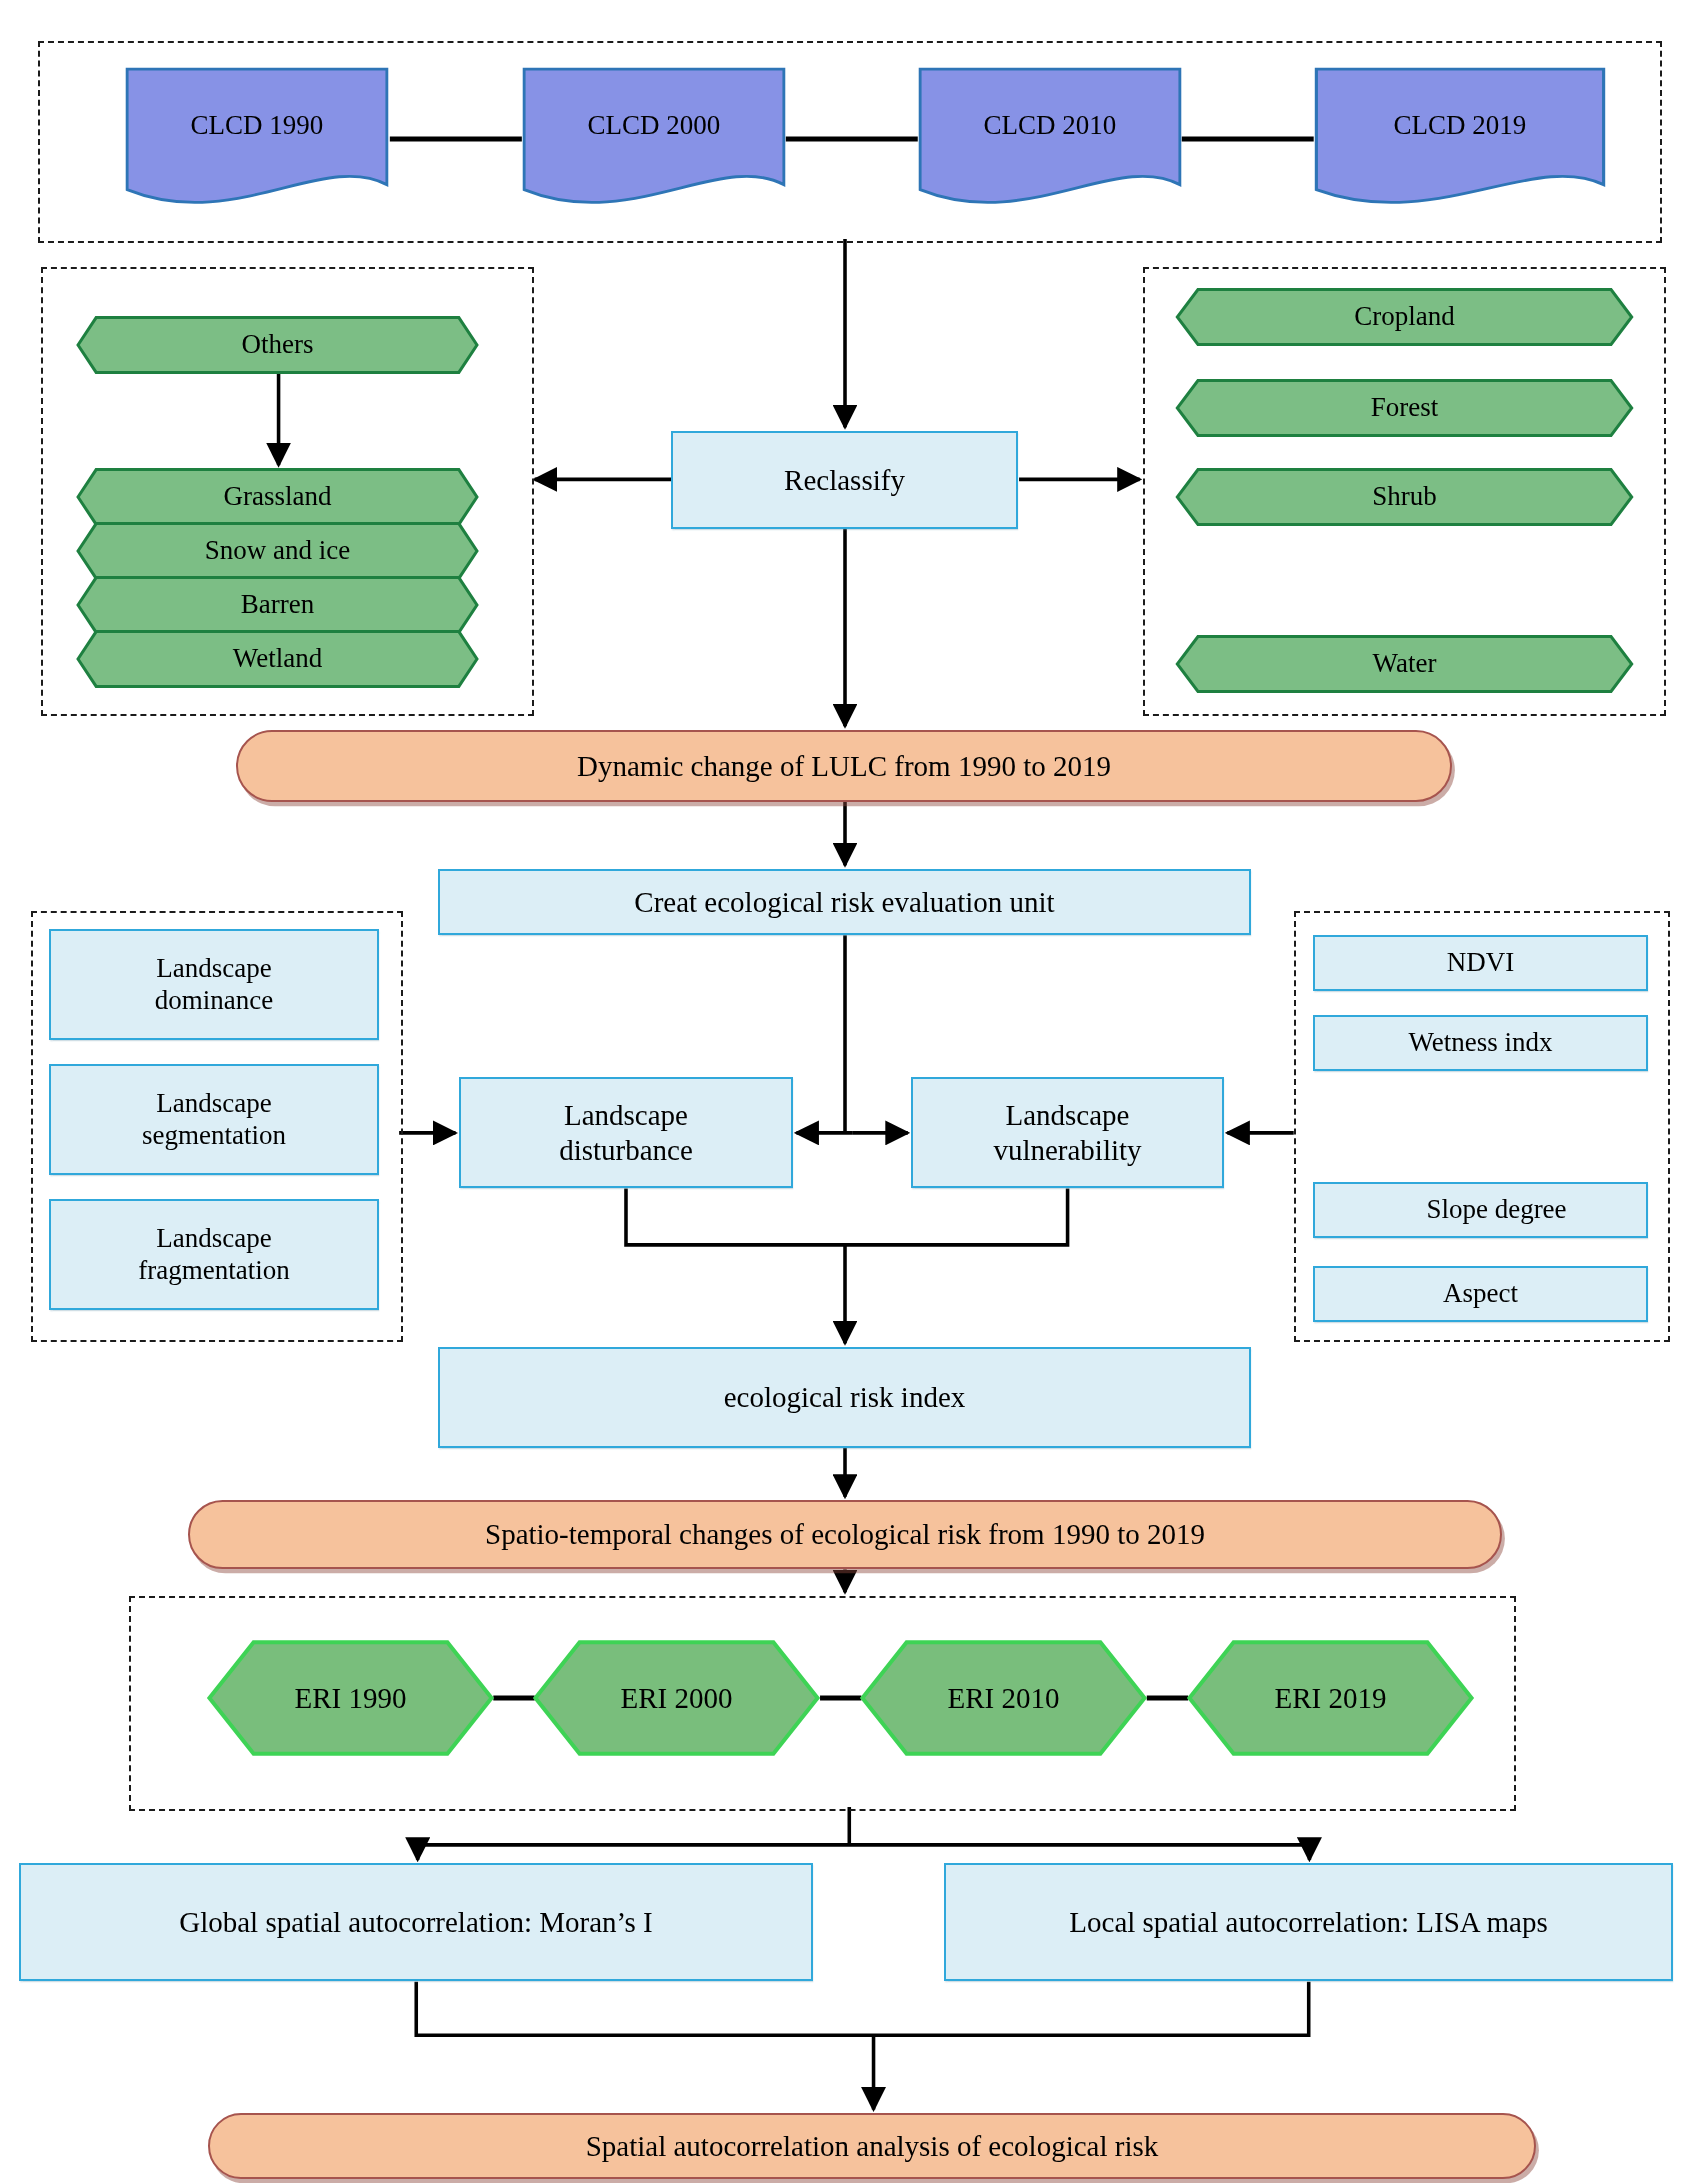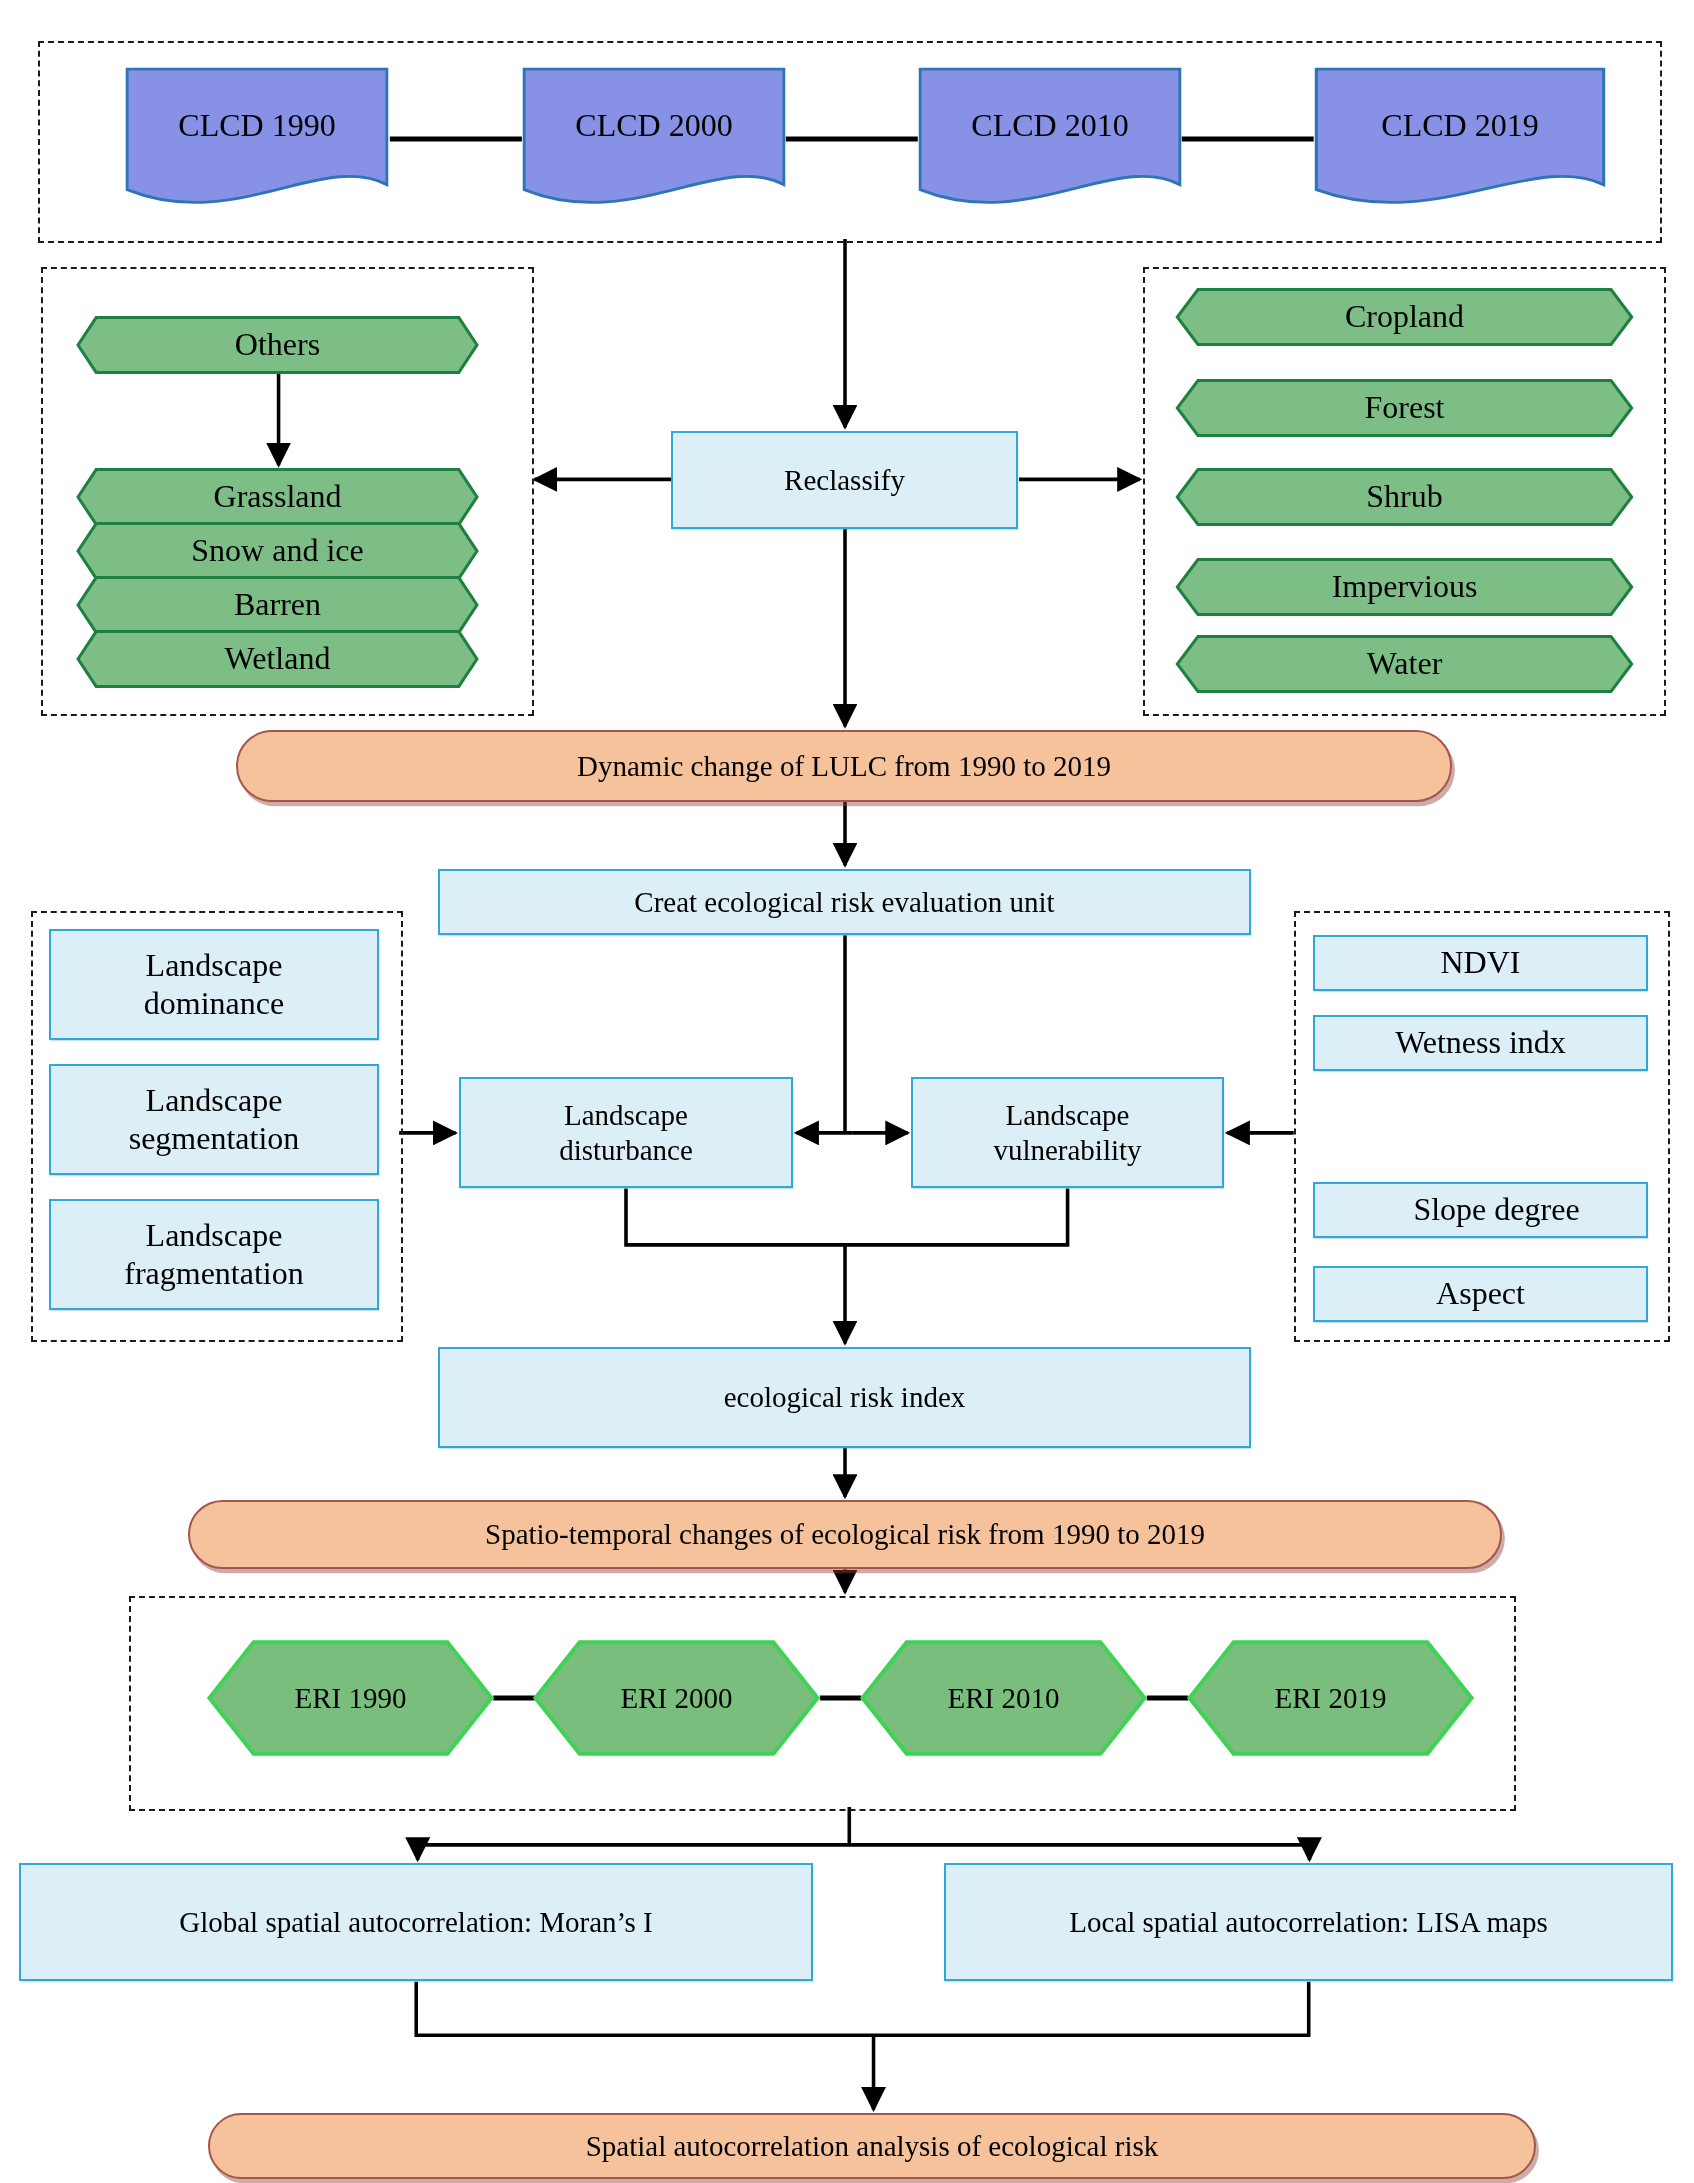--- a/index.html
+++ b/index.html
@@ -17,21 +17,21 @@
           box-shadow:2.9px 4.3px 0 rgba(140,70,60,.45);}
   .hex{position:absolute;z-index:3;}
   .hex svg{position:absolute;left:0;top:0;width:100%;height:100%;overflow:visible;}
   .hex polygon{fill:var(--hex-fill);stroke:var(--hex-stroke);stroke-width:3;vector-effect:non-scaling-stroke;}
   .hex.eri polygon{fill:var(--eri-fill);stroke:var(--eri-stroke);stroke-width:4;}
   .hex .lbl{position:absolute;inset:0;display:flex;align-items:center;justify-content:center;}
   .doc{position:absolute;z-index:3;}
   .doc svg{position:absolute;left:0;top:0;width:100%;height:100%;overflow:visible;}
   .doc path{fill:var(--doc-fill);stroke:var(--doc-stroke);stroke-width:4;}
   .doc .lbl{position:absolute;left:0;right:0;top:14.3px;height:89px;display:flex;align-items:center;justify-content:center;}
-  .lbl{font-size:32px;line-height:1.18;white-space:pre-line;}
+  .lbl{font-size:27px;line-height:1.18;white-space:pre-line;}
   .f40{font-size:29px;}
 </style>
 </head>
 <body>
 
 <div class="page">
 
   <svg class="wires" width="1695" height="2183" viewBox="0 0 2375 3060" aria-hidden="true">
     <defs>
       <marker id="ah" viewBox="0 0 10 10" refX="9" refY="5" markerWidth="7" markerHeight="7" orient="auto">
@@ -157,26 +157,20 @@
         <polygon points="5,1 95,1 99.5,50 95,99 5,99 0.5,50"></polygon>
       </svg>
     <span class="lbl">Forest</span>
   </div>
   <div class="hex" style="left:1175px;top:469px;width:459px;height:56px;">
     <svg viewBox="0 0 100 100" preserveAspectRatio="none">
         <polygon points="5,1 95,1 99.5,50 95,99 5,99 0.5,50"></polygon>
       </svg>
     <span class="lbl">Shrub</span>
   </div>
-  <div class="hex" style="left:1175px;top:559px;width:459px;height:56px;">
-    <svg viewBox="0 0 100 100" preserveAspectRatio="none">
-        <polygon points="5,1 95,1 99.5,50 95,99 5,99 0.5,50"></polygon>
-      </svg>
-    <span class="lbl">Impervious</span>
-  </div>
   <div class="hex" style="left:1175px;top:636px;width:459px;height:56px;">
     <svg viewBox="0 0 100 100" preserveAspectRatio="none">
         <polygon points="5,1 95,1 99.5,50 95,99 5,99 0.5,50"></polygon>
       </svg>
     <span class="lbl">Water</span>
   </div>
 
   <div class="node bluebox" style="left:671px;top:431px;width:347px;height:98px;">
     <span class="lbl f40">Reclassify</span>
   </div>

